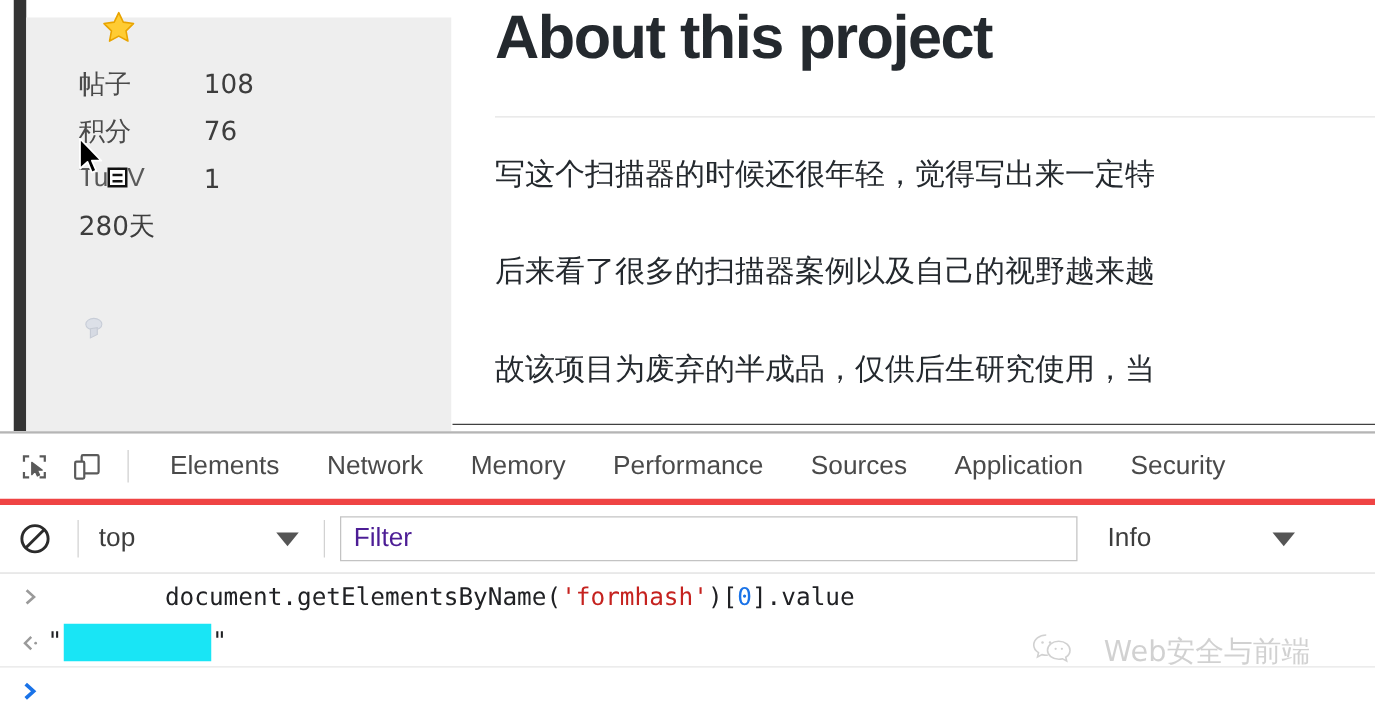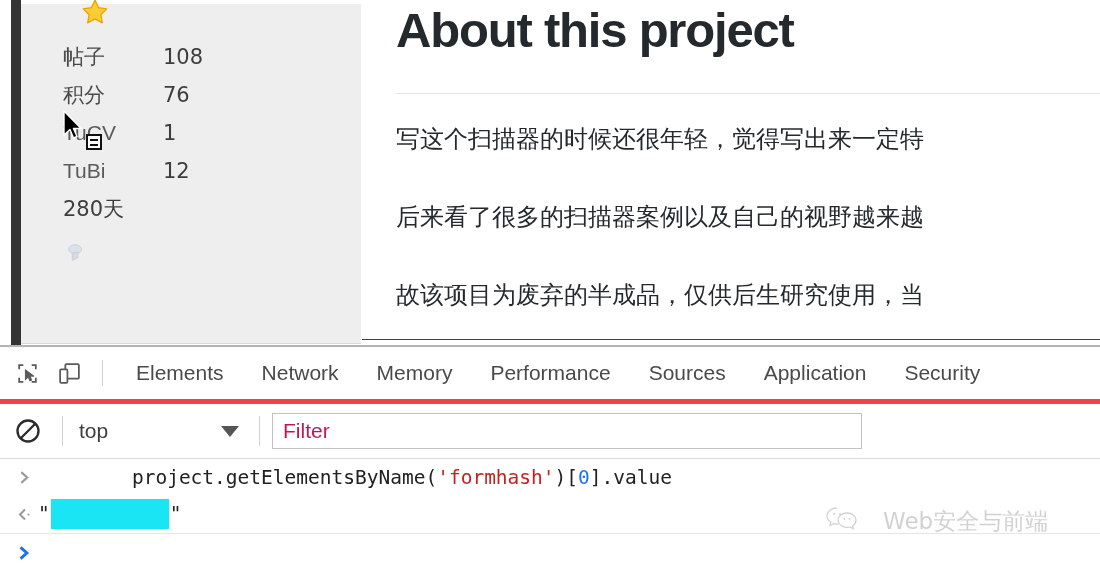--- a/index.html
+++ b/index.html
@@ -28,21 +28,21 @@
   .left-dark-rail {
     position: absolute;
     left: 11px; top: 0;
     width: 10px;
     height: 345px;
     background: #343434;
   }
 
   .profile-panel {
     position: absolute;
-    left: 21px; top: 4px;
+    left: 21px; top: 14px;
     width: 340px;
     height: 339px;
     background: #eeeeee;
     border-bottom: 1px solid #d8d8d8;
   }
 
   .star-badge {
     position: absolute;
     left: 60px; top: -6px;
     width: 28px; height: 28px;
@@ -240,21 +240,21 @@
     flex: 0 0 auto;
     width: 590px;
     height: 36px;
     border: 1px solid #c3c3c3;
     background: #fff;
     box-sizing: border-box;
     display: flex;
     align-items: center;
     padding-left: 10px;
     font-size: 21px;
-    color: #be185d;
+    color: #4c1d95;
     font-family: "Liberation Sans", sans-serif;
   }
   .level-select {
     width: 150px;
     margin-left: 24px;
     display: flex;
     align-items: center;
     justify-content: space-between;
     font-size: 21px;
     color: #3d3d3d;
@@ -349,24 +349,20 @@
       </div>
       <div class="stat-row">
         <span class="stat-label">积分</span>
         <span class="stat-value">76</span>
       </div>
       <div class="stat-row">
         <span class="stat-label latin">TuCV</span>
         <span class="stat-value">1</span>
       </div>
       <div class="stat-row">
-        <span class="stat-label latin">TuBi</span>
-        <span class="stat-value">12</span>
-      </div>
-      <div class="stat-row">
         <span class="stat-value">280天</span>
       </div>
     </div>
 
     <div class="medal-icon">
       <svg width="22" height="22" viewBox="0 0 24 24">
         <ellipse cx="11" cy="8" rx="7" ry="5" fill="#cfd6e4" stroke="#aab3c6" stroke-width="1"></ellipse>
         <path d="M8 12 L8 20 L14 17 L14 11 Z" fill="#c3cbdb" stroke="#a7b0c2" stroke-width="1"></path>
       </svg>
     </div>
@@ -425,32 +421,36 @@
         <line x1="5.6" y1="18.4" x2="18.4" y2="5.6"></line>
       </svg>
     </div>
     <div class="fb-sep"></div>
     <div class="ctx-select">
       <span>top</span>
       <span class="caret-down"></span>
     </div>
     <div class="fb-sep"></div>
     <div class="filter-input" title="Filter">Filter</div>
+    <div class="level-select">
+      <span>Info</span>
+      <span class="caret-down"></span>
+    </div>
   </div>
 
   <div class="console-area">
 
     <div class="console-line input">
       <span class="gutter">
         <svg width="13" height="15" viewBox="0 0 12 14" fill="none" stroke="#9a9a9a" stroke-width="2">
           <path d="M3 2 L8.5 7 L3 12"></path>
         </svg>
       </span>
       <span class="code">
-        <span>project.getElementsByName(</span><span class="tok-str">'formhash'</span><span>)[</span><span class="tok-num">0</span><span>].value</span>
+        <span>document.getElementsByName(</span><span class="tok-str">'formhash'</span><span>)[</span><span class="tok-num">0</span><span>].value</span>
       </span>
     </div>
 
     <div class="console-line result">
       <span class="gutter">
         <svg width="16" height="15" viewBox="0 0 16 14" fill="none" stroke="#9a9a9a" stroke-width="2">
           <path d="M9 2 L4 7 L9 12"></path>
           <circle cx="12.5" cy="7" r="1.1" fill="#9a9a9a" stroke="none"></circle>
         </svg>
       </span>

